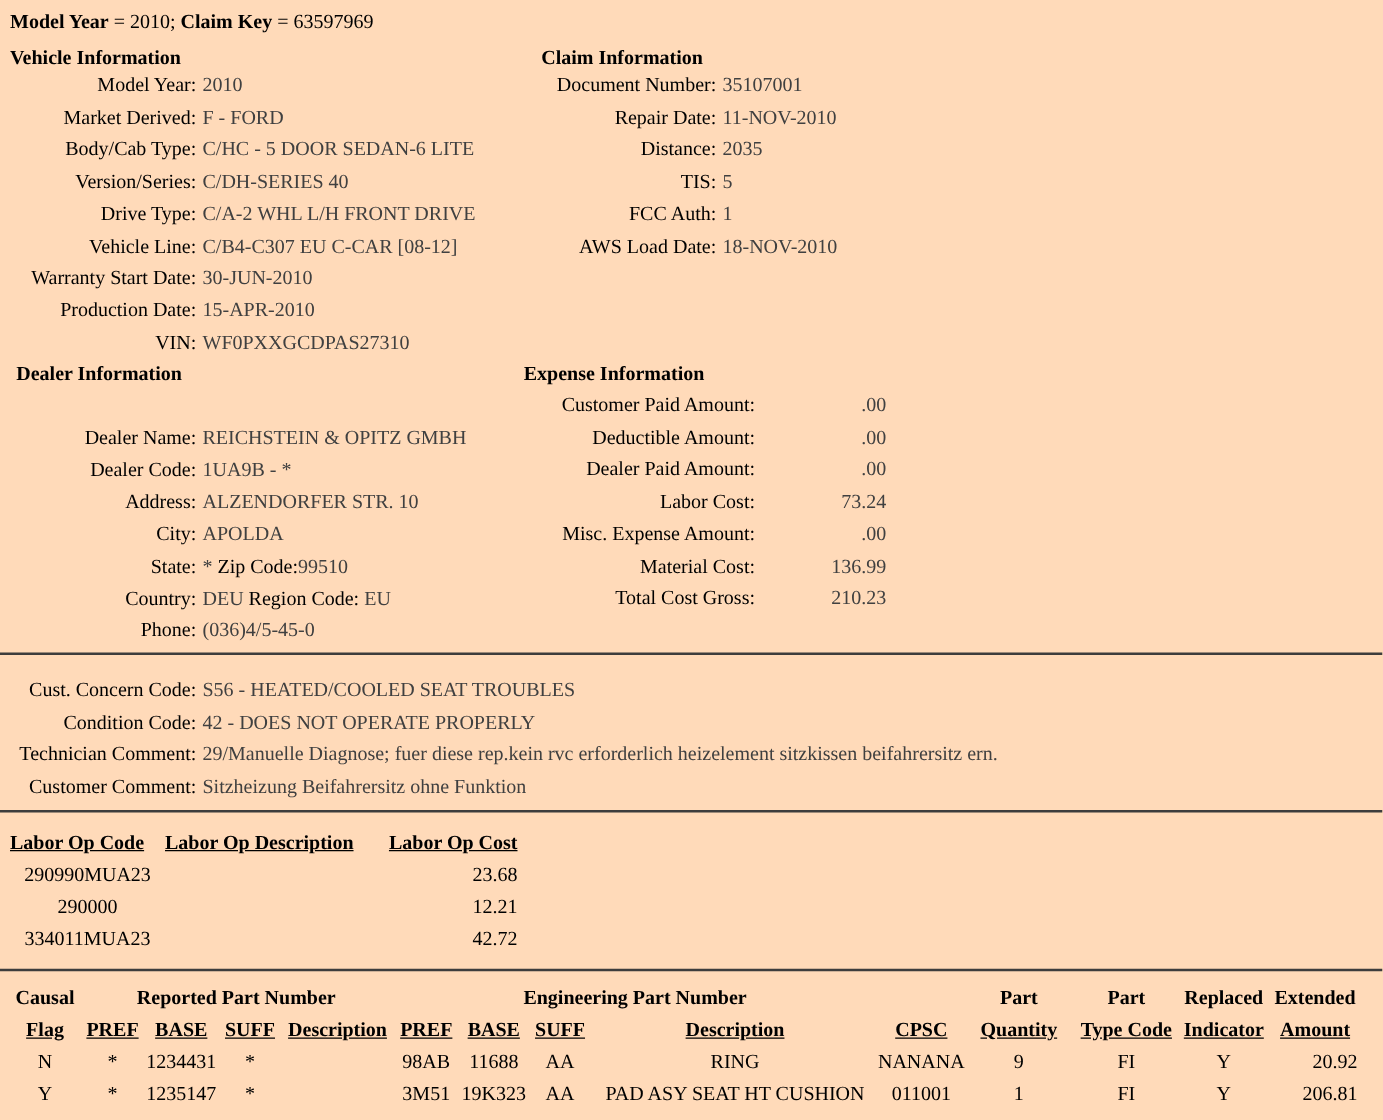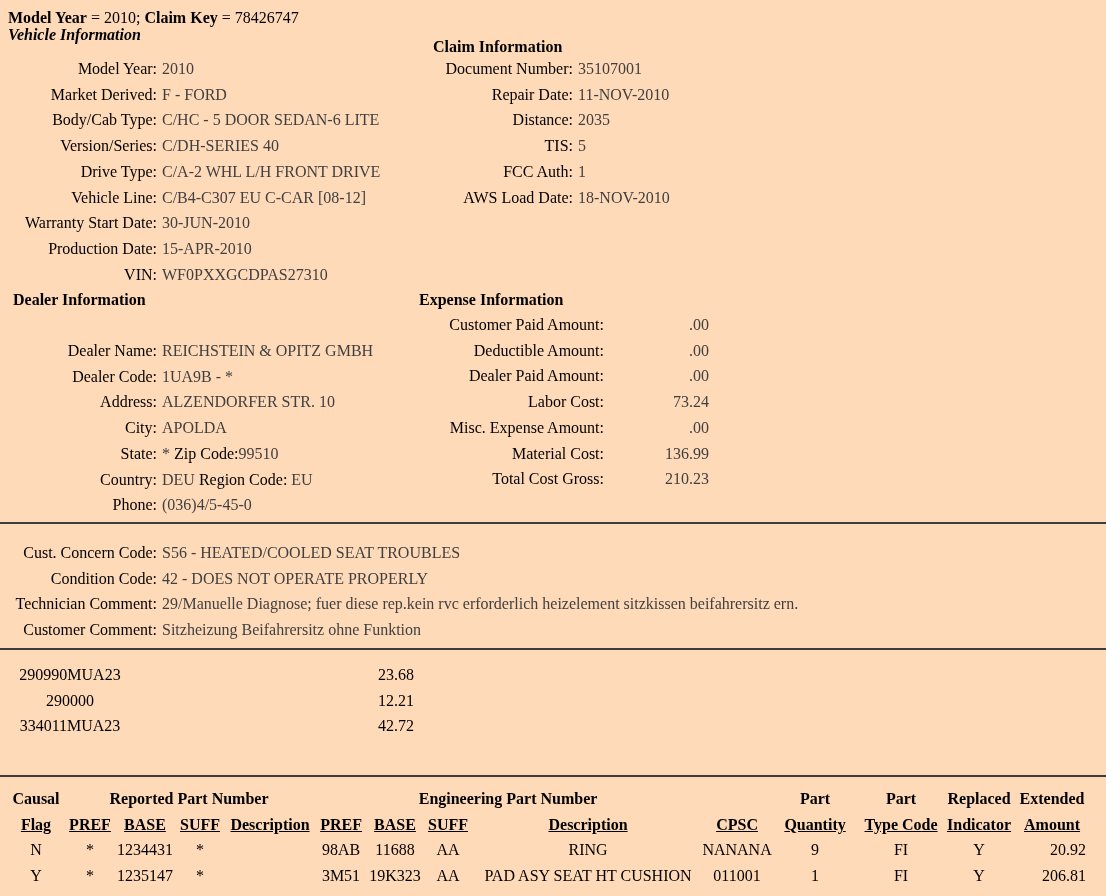--- a/index.html
+++ b/index.html
@@ -42,24 +42,24 @@
   .parts-table .cols th{text-decoration:underline;}
   .parts-table td{text-align:center;}
   .parts-table td.r,.parts-table th.r{text-align:right;padding-right:4px;}
 </style>
 </head>
 <body>
 
 <div class="page">
 
   <div class="abs" style="left:8px;top:8px;line-height:20px;white-space:nowrap;">
-    <b>Model Year</b><span> = 2010; </span><b>Claim Key</b><span> = 78426747</span>
-  </div>
-
-  <div class="abs heading" style="left:8px;top:24px;font-style:italic;">Vehicle Information</div>
+    <b>Model Year</b><span> = 2010; </span><b>Claim Key</b><span> = 63597969</span>
+  </div>
+
+  <div class="abs heading" style="left:8px;top:36px;">Vehicle Information</div>
   <div class="abs leftcol" style="left:0;top:56px;">
     <div class="kv-row"><span class="lbl">Model Year:</span><span class="val red">2010</span></div>
     <div class="kv-row"><span class="lbl">Market Derived:</span><span class="val red">F - FORD</span></div>
     <div class="kv-row"><span class="lbl">Body/Cab Type:</span><span class="val red">C/HC - 5 DOOR SEDAN-6 LITE</span></div>
     <div class="kv-row"><span class="lbl">Version/Series:</span><span class="val red">C/DH-SERIES 40</span></div>
     <div class="kv-row"><span class="lbl">Drive Type:</span><span class="val red">C/A-2 WHL L/H FRONT DRIVE</span></div>
     <div class="kv-row"><span class="lbl">Vehicle Line:</span><span class="val red">C/B4-C307 EU C-CAR [08-12]</span></div>
     <div class="kv-row"><span class="lbl">Warranty Start Date:</span><span class="val red">30-JUN-2010</span></div>
     <div class="kv-row"><span class="lbl">Production Date:</span><span class="val red">15-APR-2010</span></div>
     <div class="kv-row"><span class="lbl">VIN:</span><span class="val red">WF0PXXGCDPAS27310</span></div>
@@ -103,20 +103,25 @@
     <div class="kv-row"><span class="lbl">Cust. Concern Code:</span><span class="val red">S56 - HEATED/COOLED SEAT TROUBLES</span></div>
     <div class="kv-row"><span class="lbl">Condition Code:</span><span class="val red">42 - DOES NOT OPERATE PROPERLY</span></div>
     <div class="kv-row"><span class="lbl">Technician Comment:</span><span class="val red">29/Manuelle Diagnose; fuer diese rep.kein rvc erforderlich heizelement sitzkissen beifahrersitz ern.</span></div>
     <div class="kv-row"><span class="lbl">Customer Comment:</span><span class="val red">Sitzheizung Beifahrersitz ohne Funktion</span></div>
   </div>
 
   <div class="hr" style="top:648px;"></div>
 
   <table class="labor-table abs" style="left:8px;top:662px;">
     <tbody>
+        <tr>
+      <th class="c-code">Labor Op Code</th>
+      <th class="c-desc">Labor Op Description</th>
+      <th class="c-cost">Labor Op Cost</th>
+    </tr>
     <tr>
       <td class="c-code">290990MUA23</td>
       <td class="c-desc"></td>
       <td class="c-cost">23.68</td>
     </tr>
     <tr>
       <td class="c-code">290000</td>
       <td class="c-desc"></td>
       <td class="c-cost">12.21</td>
     </tr>

